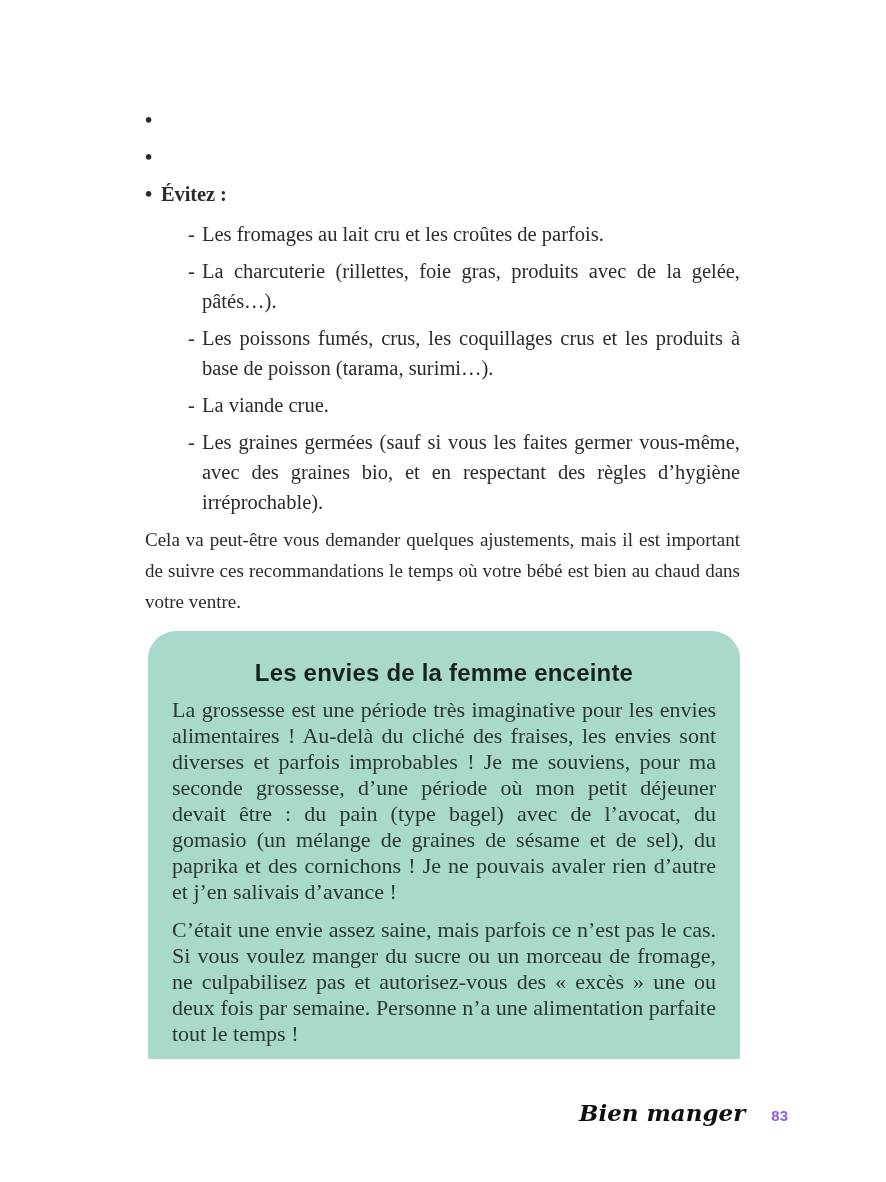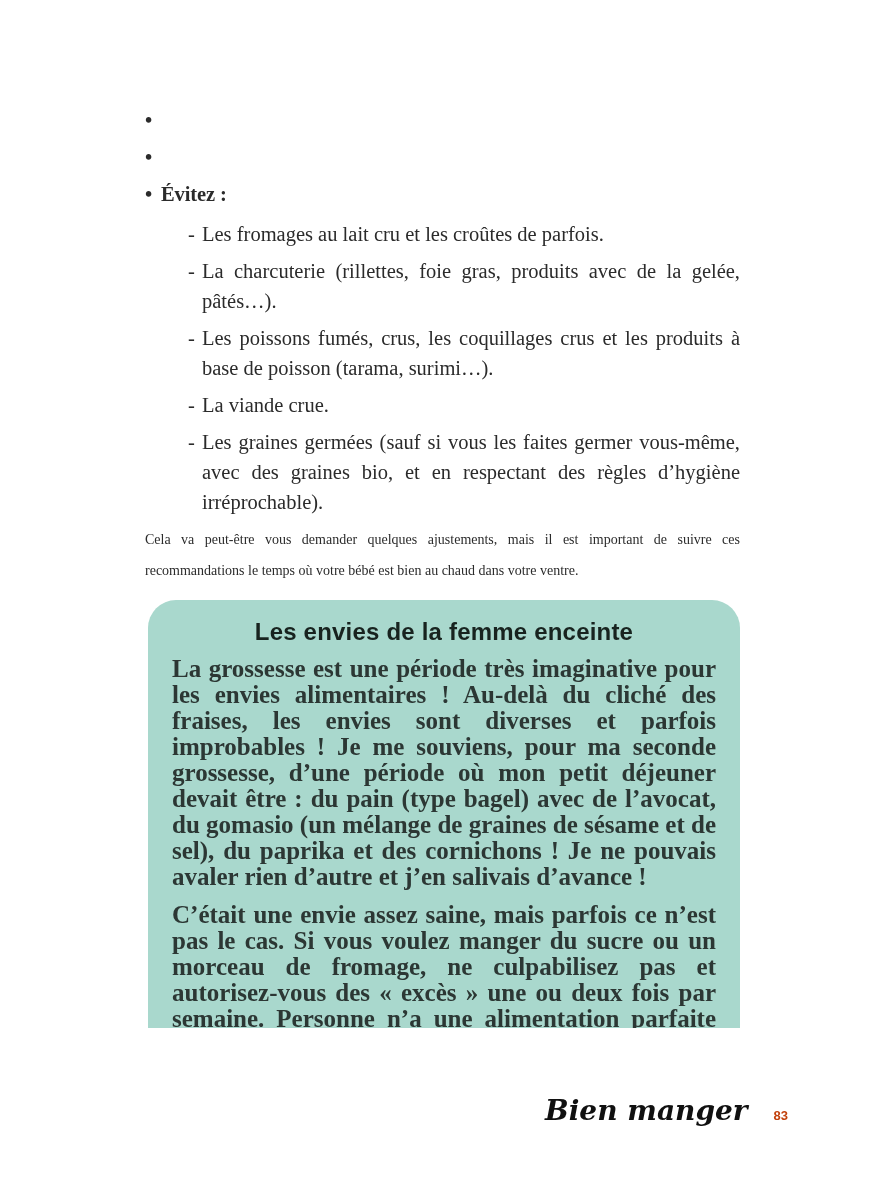--- a/index.html
+++ b/index.html
@@ -33,75 +33,74 @@
   .dash-item {
     display:flex;
     font-size:20.5px;
     line-height:30px;
     margin-bottom:7px;
   }
   .d-marker { flex:0 0 14px; }
   .d-text { flex:1; text-align:justify; }
   
   .closing {
-    font-size:14px;
+    font-size:19px;
     line-height:31px;
     text-align:justify;
     margin-top:6px;
   }
   
   .callout {
     margin-top:14px;
     margin-left:3px;
     width:592px;
     height:428px;
     border-radius:28px 28px 0 0;
-    padding:18px 24px 0 24px;
+    padding:28px 24px 0 24px;
     overflow:hidden;
     background:#a9d8cd;
   }
   .callout-title {
     font-family:"Liberation Sans", sans-serif;
     font-weight:bold;
     font-size:24px;
     line-height:28px;
     letter-spacing:0.2px;
     color:#18231f;
     text-align:center;
     margin-bottom:10px;
   }
   .callout p {
-    font-size:25px;
+    font-size:22px;
     line-height:26px;
     text-align:justify;
     color:#2c3734;
     margin-bottom:12px;
-    font-weight:bold;
   }
   
   .footer {
     position:absolute;
     top:1094px;
     right:98px;
     display:flex;
     align-items:baseline;
     gap:26px;
   }
   .chapter {
     font-family:"DejaVu Serif", serif;
     font-style:italic;
     font-weight:bold;
-    font-size:28px;
+    font-size:23px;
     color:#101010;
   }
   .page-num {
     font-family:"Liberation Sans", sans-serif;
     font-weight:bold;
-    font-size:13px;
-    color:#c2410c;
+    font-size:15px;
+    color:#8b5cf6;
     margin-top:13px;
   }
 </style>
 </head>
 <body>
 
 <div class="page">
   <div class="content">
 
     <div class="bullet-list">

